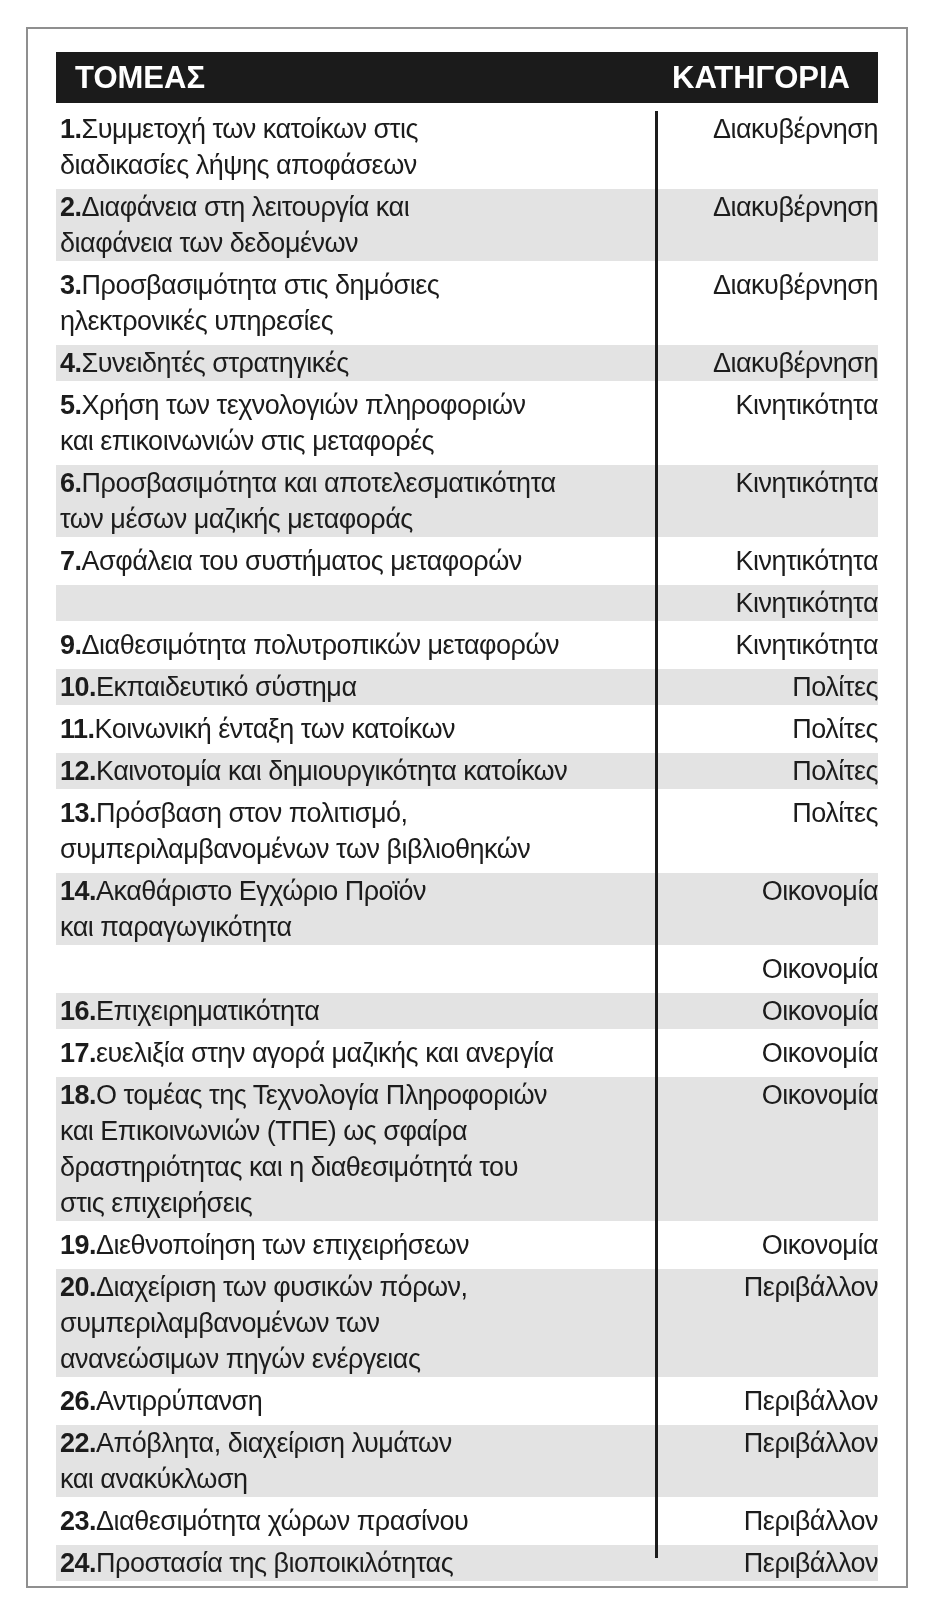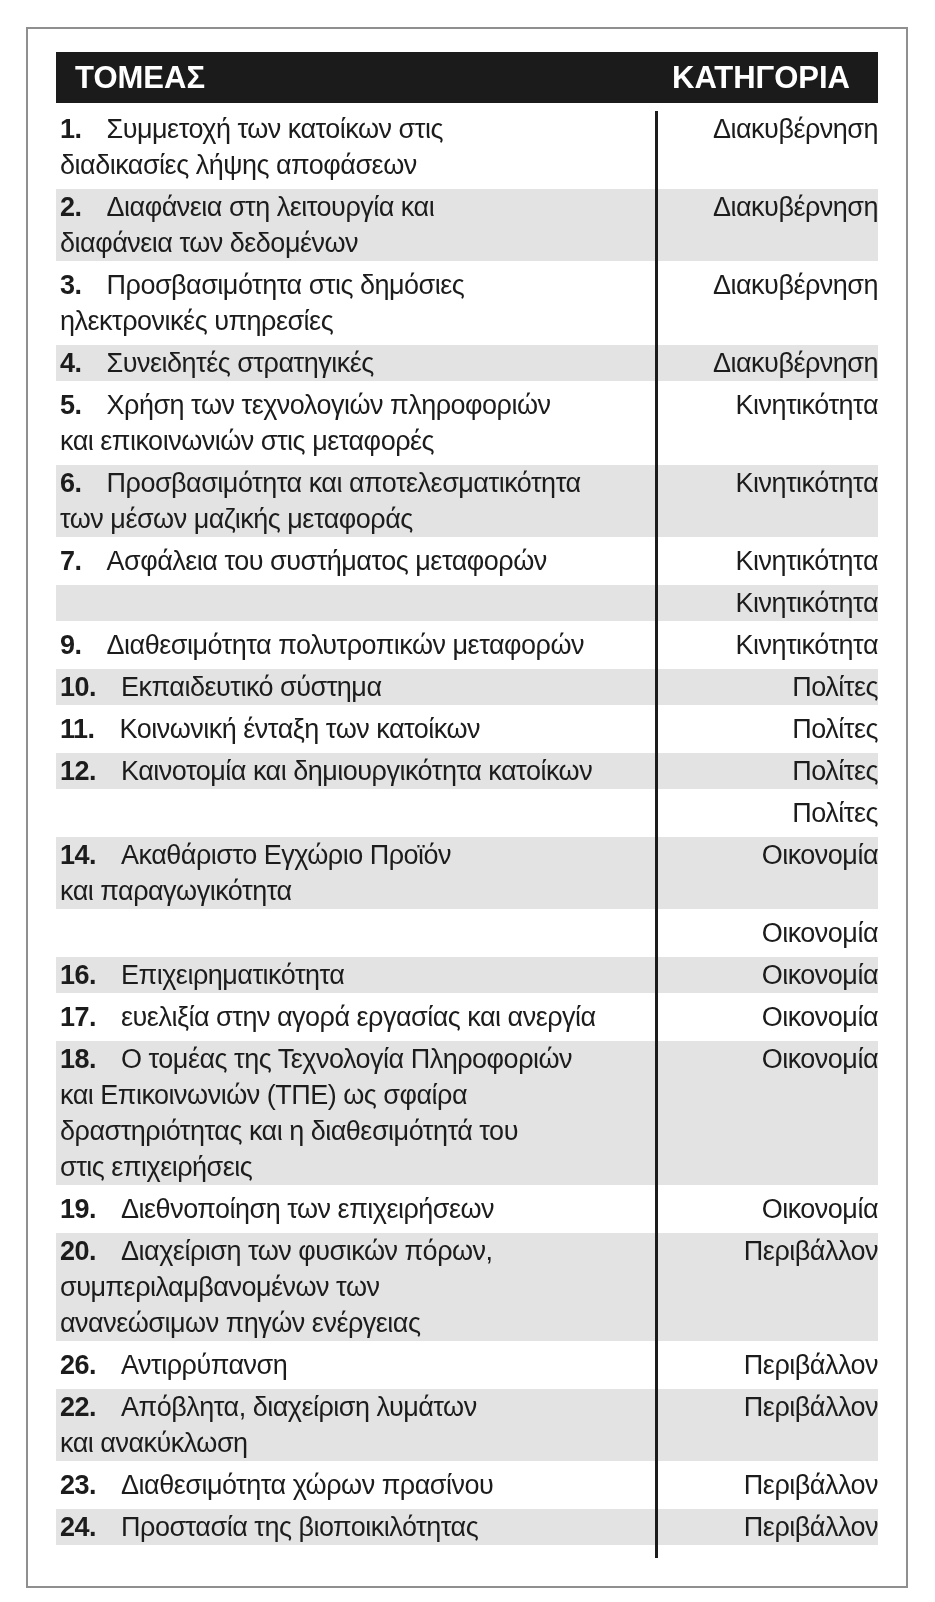--- a/index.html
+++ b/index.html
@@ -73,21 +73,21 @@
     color: var(--text, #1c1c1c);
     font-size: 27px;
     line-height: 36px;
     letter-spacing: -0.5px;
   }
   .num {
     font-weight: 700;
   }
   .text {
     white-space: pre-line;
-    margin-left: 25px;
+    margin-left: 0;
   }
   .category {
     flex: 1;
     text-align: right;
     color: var(--text, #1c1c1c);
     font-size: 27px;
     line-height: 36px;
     letter-spacing: -0.5px;
     padding-left: 3px;
   }
@@ -184,20 +184,24 @@
   </div>
 
   <div class="row striped">
     <div class="sector">
       <span class="num">12.</span><span class="text">Καινοτομία και δημιουργικότητα κατοίκων</span>
     </div>
     <div class="category">Πολίτες</div>
   </div>
 
   <div class="row">
+    <div class="sector">
+      <span class="num">13.</span><span class="text">Πρόσβαση στον πολιτισμό,
+συμπεριλαμβανομένων των βιβλιοθηκών</span>
+    </div>
     <div class="category">Πολίτες</div>
   </div>
 
   <div class="row striped">
     <div class="sector">
       <span class="num">14.</span><span class="text">Ακαθάριστο Εγχώριο Προϊόν
 και παραγωγικότητα</span>
     </div>
     <div class="category">Οικονομία</div>
   </div>
@@ -208,21 +212,21 @@
 
   <div class="row striped">
     <div class="sector">
       <span class="num">16.</span><span class="text">Επιχειρηματικότητα</span>
     </div>
     <div class="category">Οικονομία</div>
   </div>
 
   <div class="row">
     <div class="sector">
-      <span class="num">17.</span><span class="text">ευελιξία στην αγορά εργασίας και ανεργία</span>
+      <span class="num">17.</span><span class="text">ευελιξία στην αγορά μαζικής και ανεργία</span>
     </div>
     <div class="category">Οικονομία</div>
   </div>
 
   <div class="row striped">
     <div class="sector">
       <span class="num">18.</span><span class="text">Ο τομέας της Τεχνολογία Πληροφοριών
 και Επικοινωνιών (ΤΠΕ) ως σφαίρα
 δραστηριότητας και η διαθεσιμότητά του
 στις επιχειρήσεις</span>

